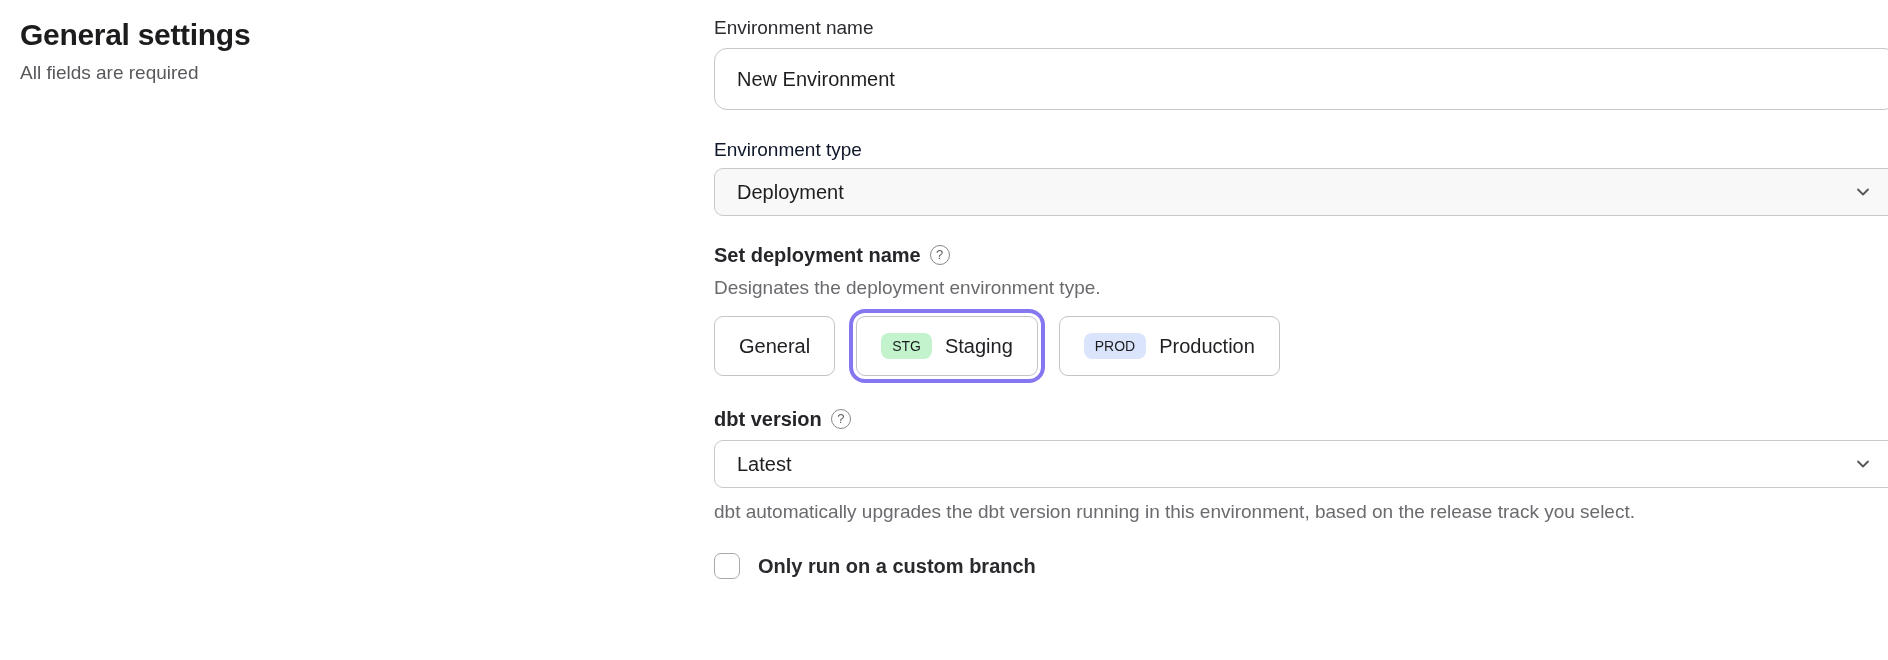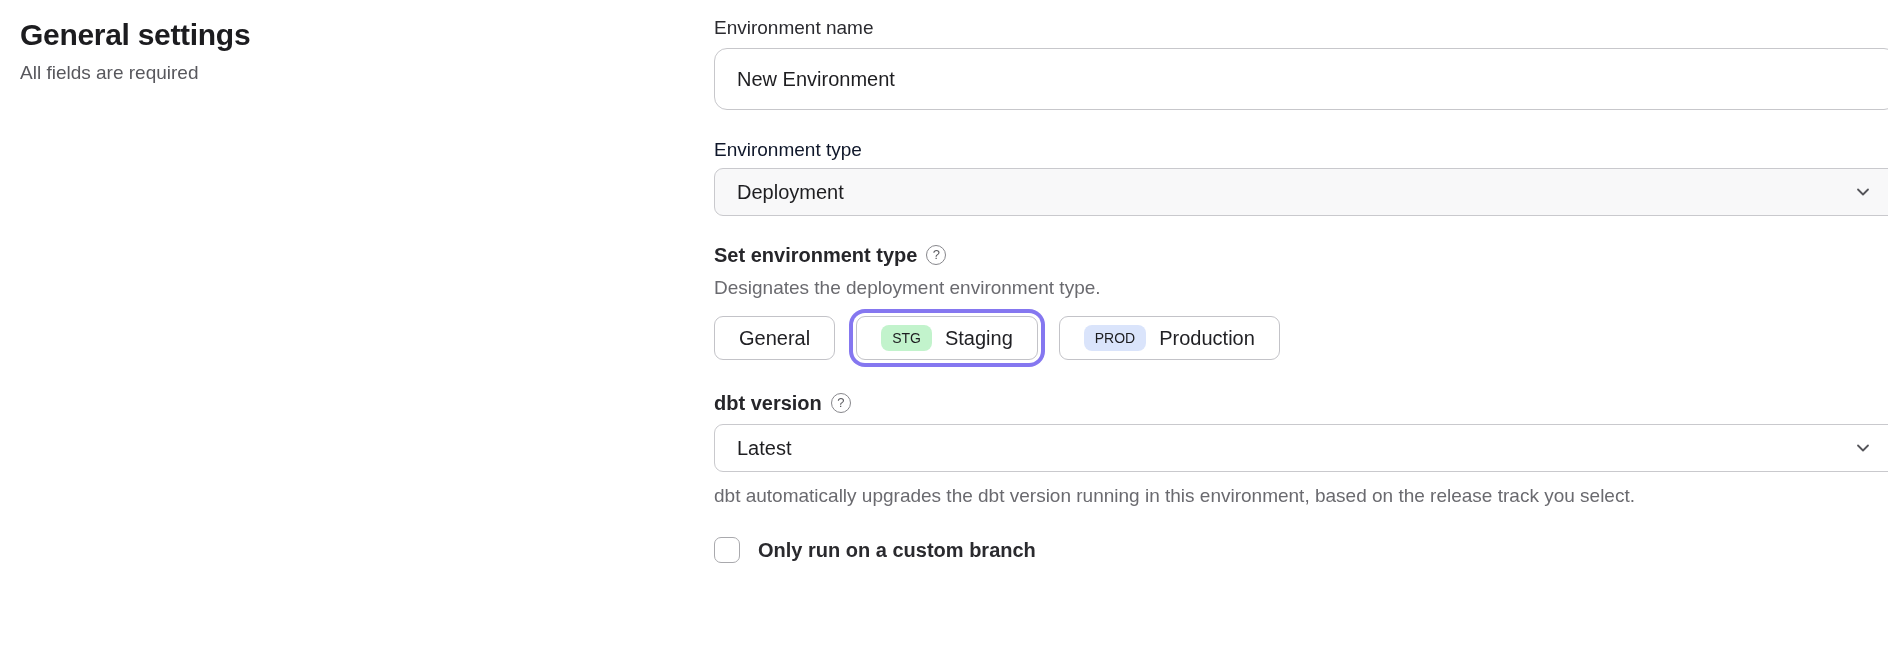--- a/index.html
+++ b/index.html
@@ -55,21 +55,21 @@
   .help-icon {
     width: 20px; height: 20px; border: 1.6px solid #87878c; border-radius: 50%;
     display: inline-flex; align-items: center; justify-content: center;
     font-size: 13px; font-weight: 500; color: #5c5c61; cursor: pointer; flex: 0 0 auto;
   }
 
   .section-desc { margin-top: 8px; font-size: 19px; color: #6a6a6f; line-height: 24px; }
 
   .btn-row { margin-top: 16px; display: flex; gap: 15px; align-items: center; }
   .type-btn {
-    height: 44px; background: #ffffff;
+    height: 60px; background: #ffffff;
     border: 1px solid #c3c3c8; border-radius: 9px;
     display: inline-flex; align-items: center; gap: 13px;
     padding: 0 24px; font-family: inherit;
     font-size: 20px; font-weight: 500; color: #212125;
     cursor: pointer;
   }
   .type-btn.selected {
     border-color: #c3c3c8;
     box-shadow: 0 0 0 3px #ffffff, 0 0 0 7px #8577f0;
     margin: 0 6px;
@@ -106,21 +106,21 @@
   <div class="select-box disabled">
     <span class="select-value">Deployment</span>
     <span class="chevron-icon">
       <svg width="22" height="22" viewBox="0 0 22 22">
           <path d="M6 8.5 L11 13.5 L16 8.5" fill="none" stroke="#55555a" stroke-width="1.8" stroke-linecap="round" stroke-linejoin="round"></path>
         </svg>
     </span>
   </div>
 
   <div class="section-heading mt-deploy">
-    <span>Set environment type</span>
+    <span>Set deployment name</span>
     <span class="help-icon">?</span>
   </div>
   <div class="section-desc">Designates the deployment environment type.</div>
 
   <div class="btn-row">
     <button class="type-btn">
       <span>General</span>
     </button>
     <button class="type-btn selected">
       <span class="env-badge badge-stg">STG</span>

